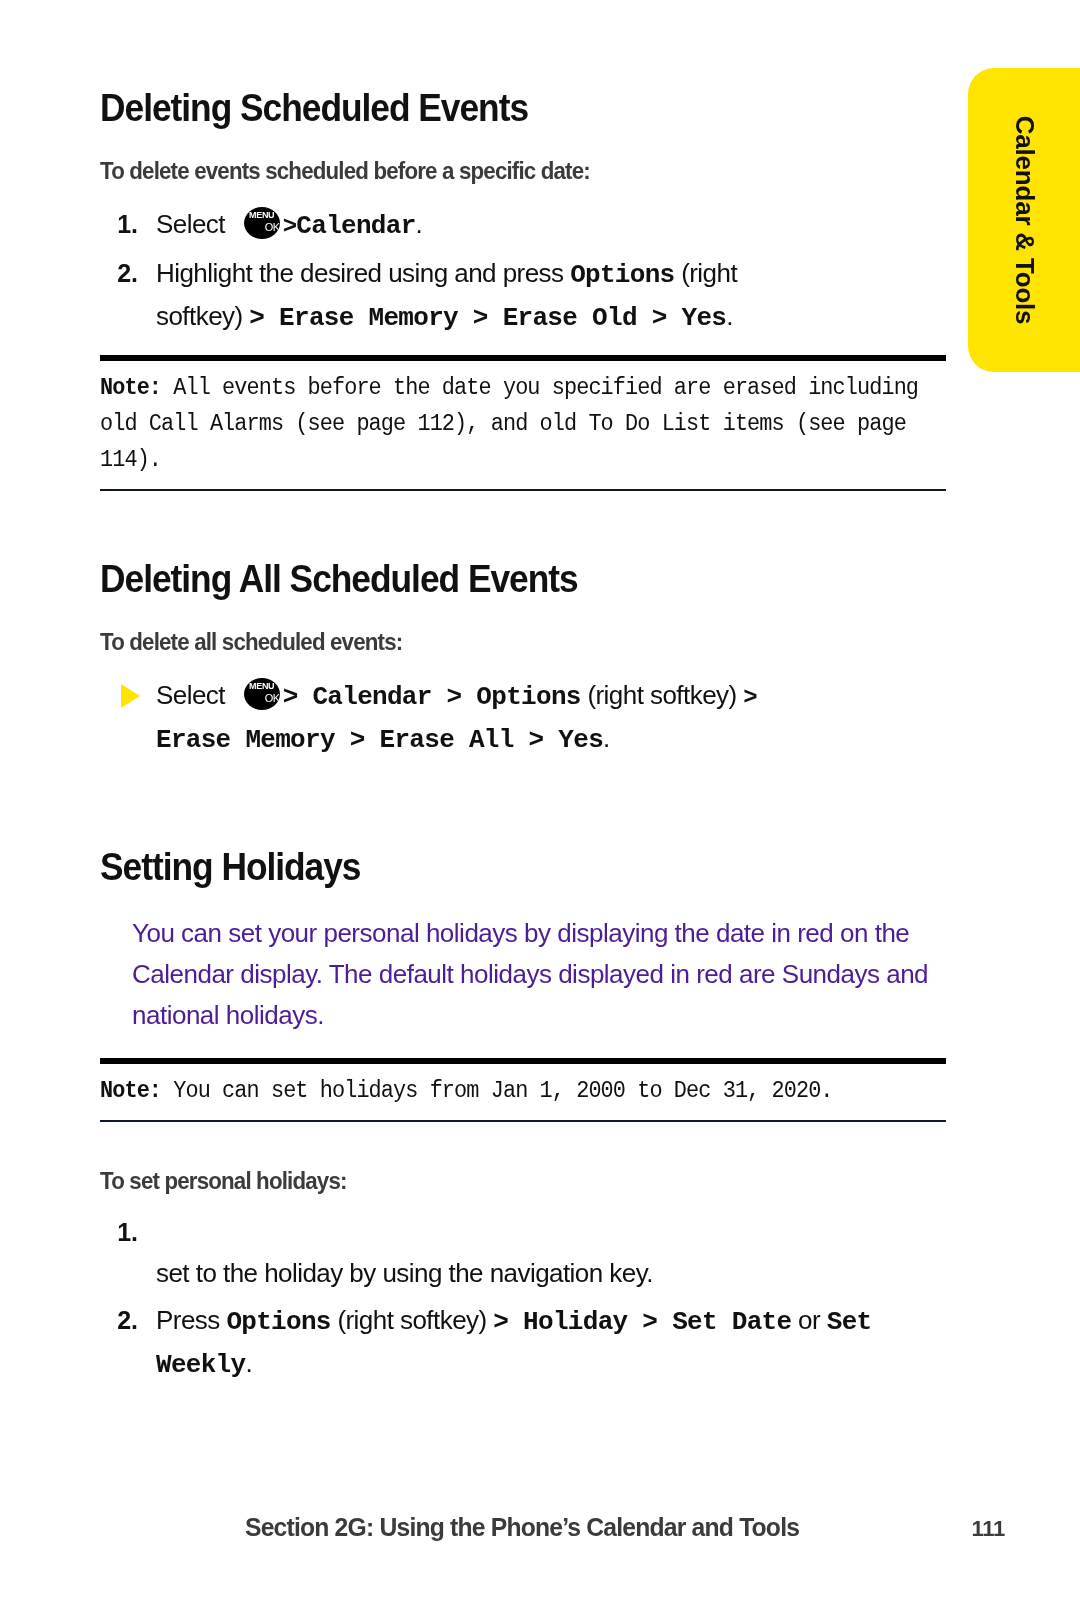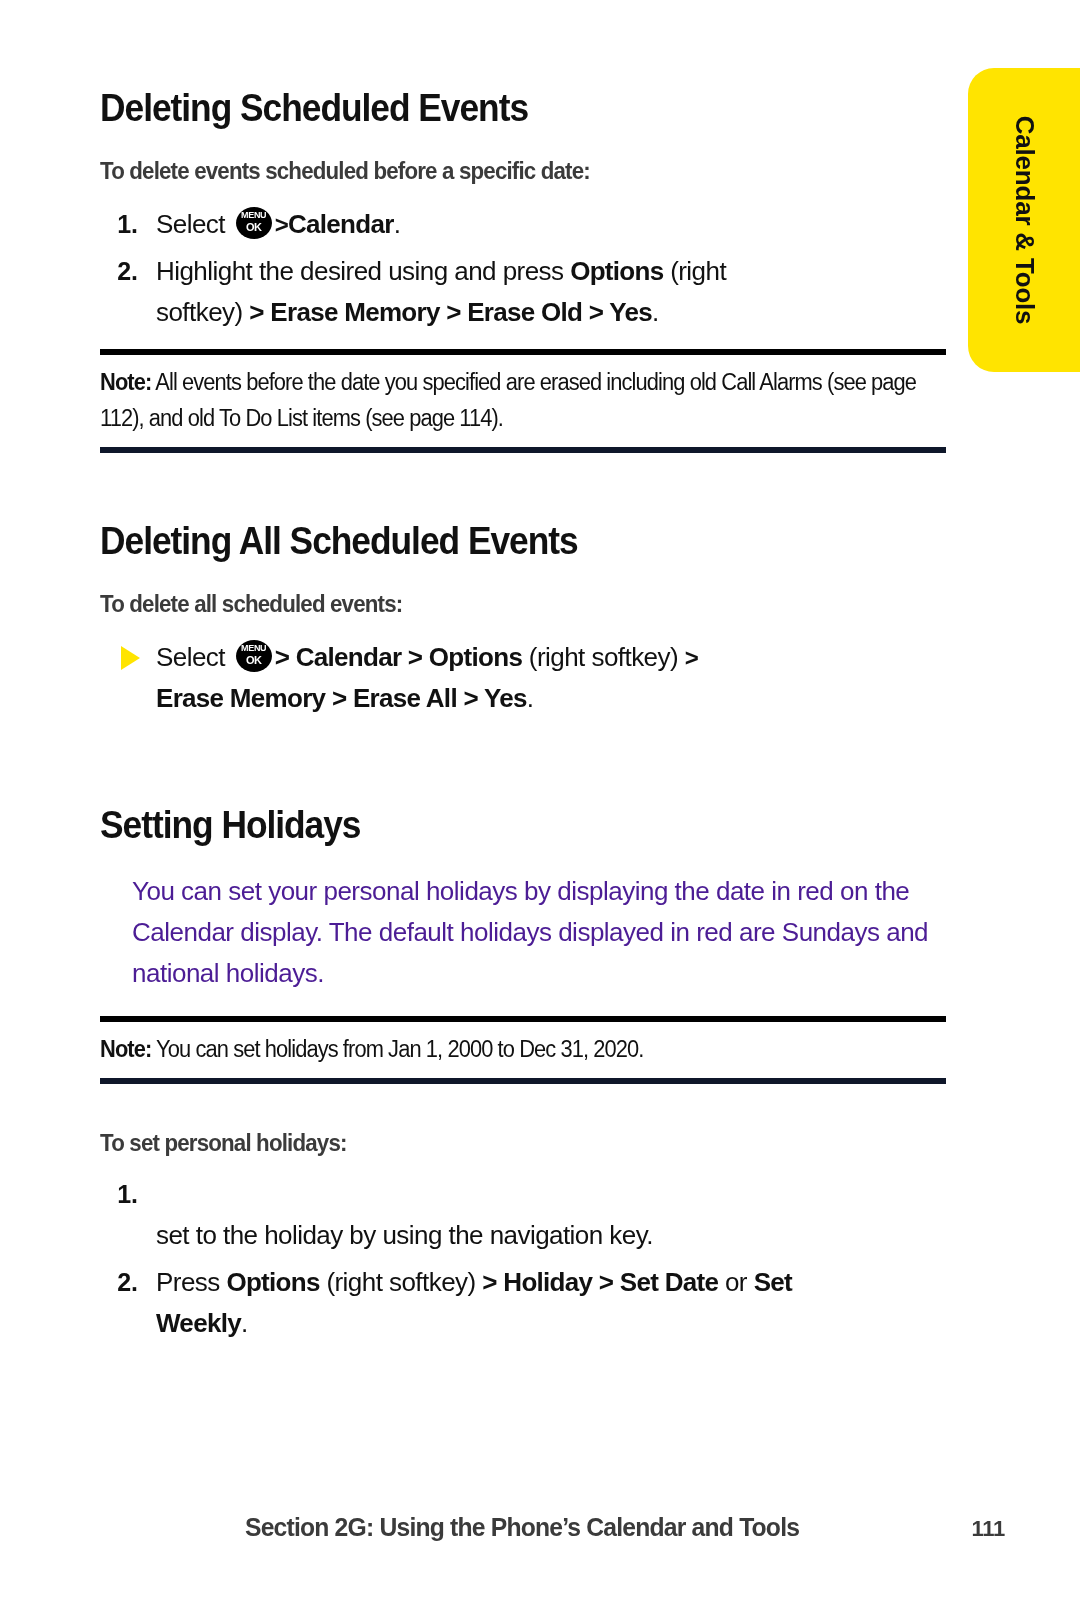--- a/index.html
+++ b/index.html
@@ -120,66 +120,69 @@
   .step-body {
     flex: 1 1 auto;
     font-size: 26px;
     line-height: 41px;
     color: #111111;
     letter-spacing: -0.55px;
   }
   .step-body b {
     font-weight: bold;
     letter-spacing: -0.7px;
+    font-family: Liberation Mono, monospace;
   }
   .chev {
     font-weight: bold;
     font-size: 24px;
   }
 
   
   .menukey {
     display: inline-block;
     vertical-align: -6px;
     width: 36px;
     height: 32px;
     border-radius: 50%;
     background: #000000;
     color: #ffffff;
     text-align: center;
-    margin: 0 3px 0 4px;
+    margin: 0 3px 0 12px;
     position: relative;
     overflow: hidden;
   }
   .menukey .mk-top {
     position: absolute;
     top: 4px;
     left: 0;
     right: 0;
     font-size: 9px;
     font-weight: bold;
     line-height: 9px;
     letter-spacing: -0.3px;
   }
   .menukey .mk-bot {
     position: absolute;
     top: 15px;
     left: 0;
     right: 0;
     font-size: 11px;
-    font-weight: bold;
+    font-weight: normal;
     line-height: 11px;
+    text-align: right;
   }
 
   
   .note {
     position: relative;
     border-top: 6px solid #000000;
-    border-bottom: 6px solid #0f172a;
+    border-bottom: 2px solid #0f172a;
     padding: 9px 0 11px 0;
+    font-family: Liberation Mono, monospace;
   }
   .note-text {
     font-size: 23px;
     line-height: 36px;
     color: #111111;
     letter-spacing: -0.95px;
     transform: scaleX(0.95);
     transform-origin: left center;
     width: 105%;
   }

